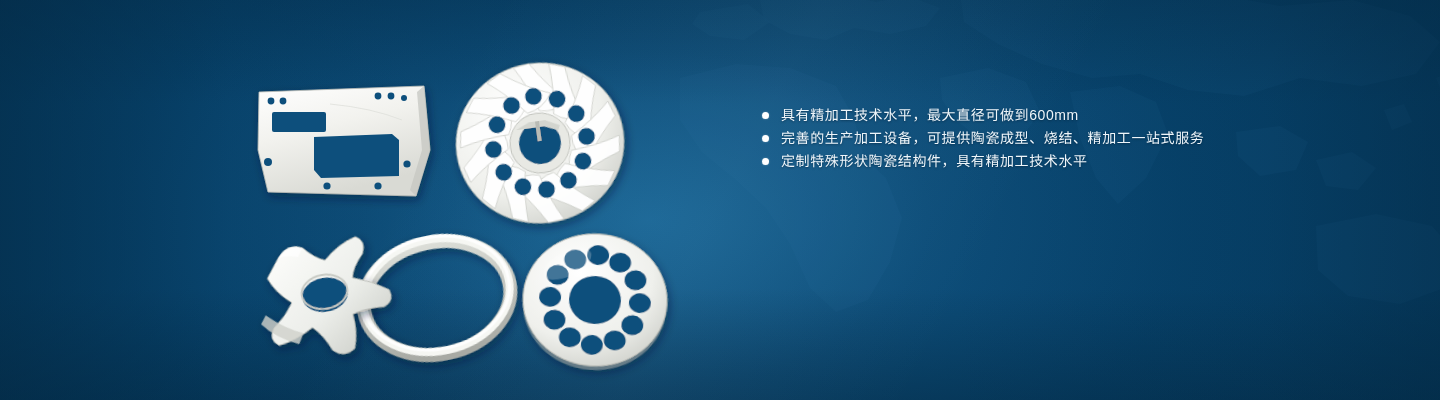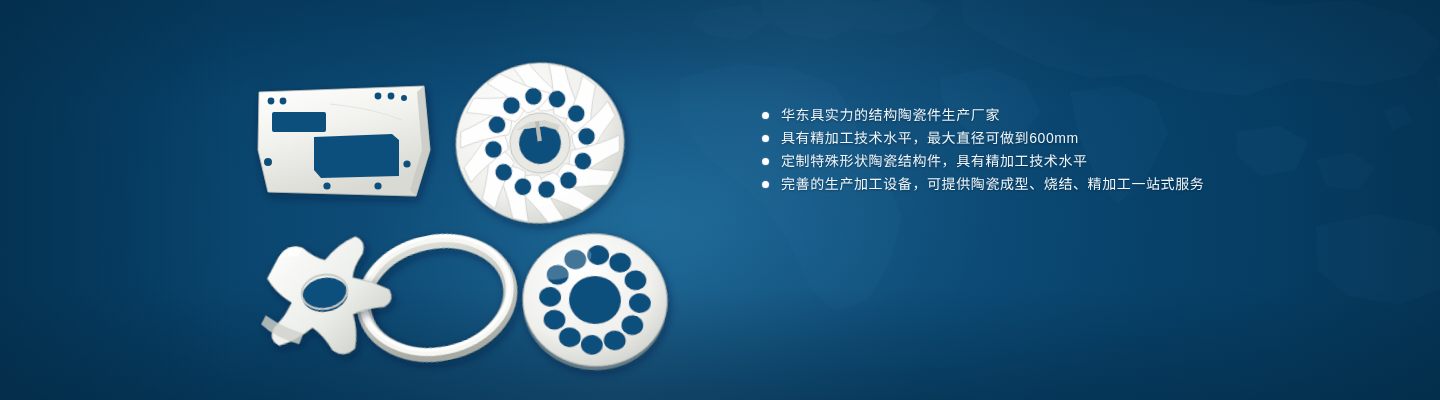--- a/index.html
+++ b/index.html
@@ -251,30 +251,26 @@
         </g>
         <ellipse cx="-30" cy="-34" rx="26" ry="12" fill="#ffffff" opacity="0.22" transform="rotate(-30 -30 -34)"></ellipse>
       </g>
     </svg>
   </div>
 
   <div class="copy">
     <ul class="bullets">
       <li class="bullet">
         <span class="dot"></span>
-        <span class="bullet-text">华东具实力的结构陶瓷件生产厂家</span>
+        <span class="bullet-text">具有精加工技术水平，最大直径可做到600mm</span>
       </li>
       <li class="bullet">
         <span class="dot"></span>
-        <span class="bullet-text">具有精加工技术水平，最大直径可做到600mm</span>
+        <span class="bullet-text">完善的生产加工设备，可提供陶瓷成型、烧结、精加工一站式服务</span>
       </li>
       <li class="bullet">
         <span class="dot"></span>
         <span class="bullet-text">定制特殊形状陶瓷结构件，具有精加工技术水平</span>
       </li>
-      <li class="bullet">
-        <span class="dot"></span>
-        <span class="bullet-text">完善的生产加工设备，可提供陶瓷成型、烧结、精加工一站式服务</span>
-      </li>
     </ul>
   </div>
 
 </div>
 
 </body></html>

